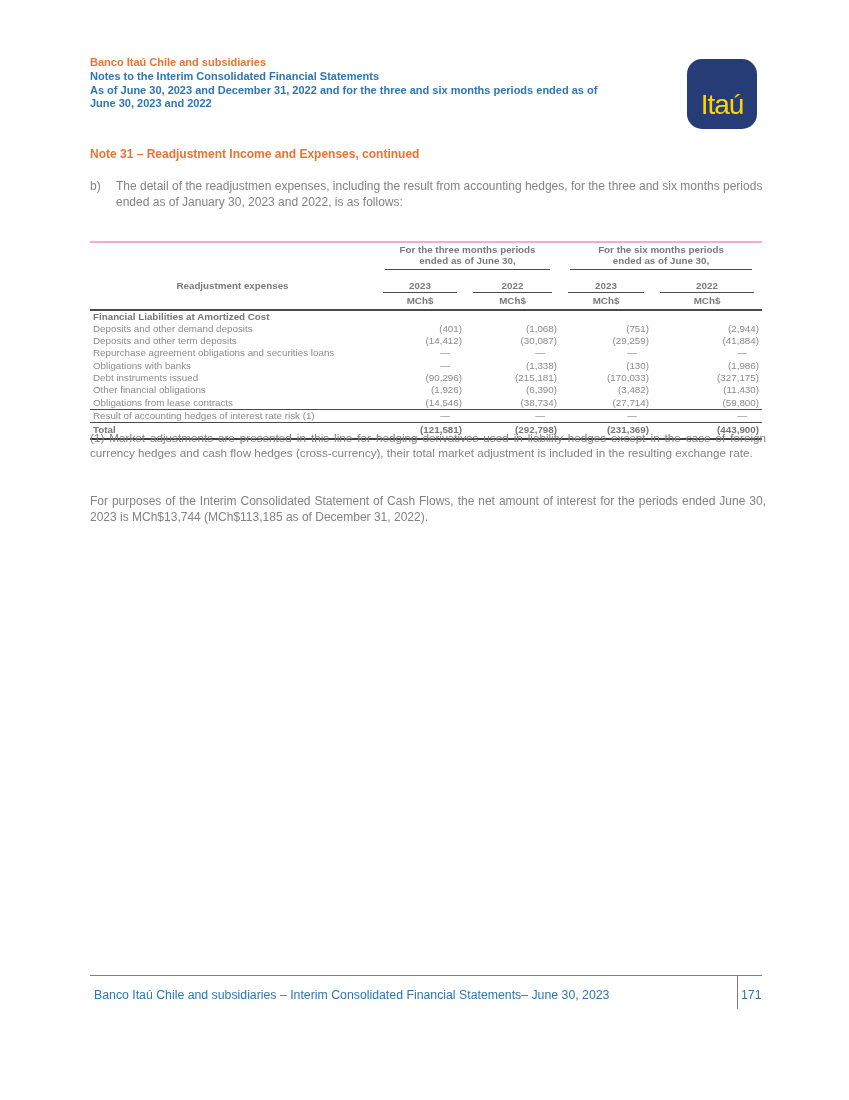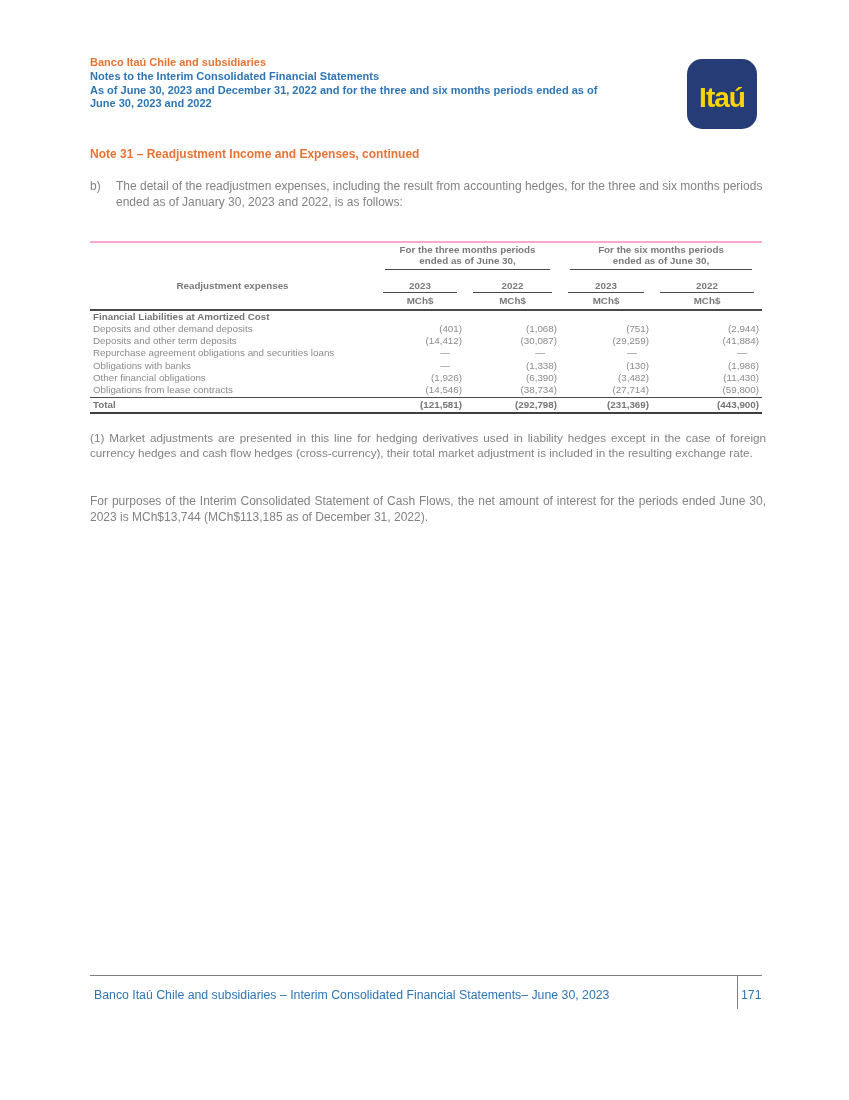--- a/index.html
+++ b/index.html
@@ -13,22 +13,22 @@
 
   
   .header-block { position:absolute; left:90px; top:56px; width:585px;
     font-size:11px; font-weight:bold; line-height:13.8px; }
   .header-company { color:#E87333; }
   .header-line { color:#2E75B6; }
 
   .logo { position:absolute; left:687px; top:59px; width:70px; height:70px;
     background:#263C77; border-radius:15px;
     display:flex; justify-content:center; align-items:flex-end; }
-  .logo span { color:#FFD400; font-size:28px; font-weight:bold;
-    letter-spacing:-1px; padding-bottom:15px; }
+  .logo span { color:#FFD400; font-size:28px; font-weight:normal;
+    letter-spacing:-1px; padding-bottom:8px; }
 
   
   .note-title { position:absolute; left:90px; top:147px;
     color:#E87333; font-size:12px; font-weight:bold; }
 
   
   .intro { position:absolute; left:90px; top:179px; width:674px;
     display:flex; color:#828282; font-size:12px; line-height:15.5px; }
   .intro .marker { width:26px; flex:none; }
   .intro .text { flex:1; }
@@ -170,33 +170,47 @@
         <td class="num dash">—</td>
       </tr>
       <tr class="data">
         <td class="lbl">Obligations with banks</td>
         <td class="num dash">—</td>
         <td class="num">(1,338)</td>
         <td class="num">(130)</td>
         <td class="num">(1,986)</td>
       </tr>
       <tr class="data">
+        <td class="lbl">Debt instruments issued</td>
+        <td class="num">(90,296)</td>
+        <td class="num">(215,181)</td>
+        <td class="num">(170,033)</td>
+        <td class="num">(327,175)</td>
+      </tr>
+      <tr class="data">
         <td class="lbl">Other financial obligations</td>
         <td class="num">(1,926)</td>
         <td class="num">(6,390)</td>
         <td class="num">(3,482)</td>
         <td class="num">(11,430)</td>
       </tr>
       <tr class="data rule-after">
         <td class="lbl">Obligations from lease contracts</td>
         <td class="num">(14,546)</td>
         <td class="num">(38,734)</td>
         <td class="num">(27,714)</td>
         <td class="num">(59,800)</td>
       </tr>
+      <tr class="data rule-after">
+        <td class="lbl">Result of accounting hedges of interest rate risk (1)</td>
+        <td class="num dash">—</td>
+        <td class="num dash">—</td>
+        <td class="num dash">—</td>
+        <td class="num dash">—</td>
+      </tr>
       <tr class="data bold-row total-row">
         <td class="lbl">Total</td>
         <td class="num">(121,581)</td>
         <td class="num">(292,798)</td>
         <td class="num">(231,369)</td>
         <td class="num">(443,900)</td>
       </tr>
     </tbody>
       </table>
   </div>

